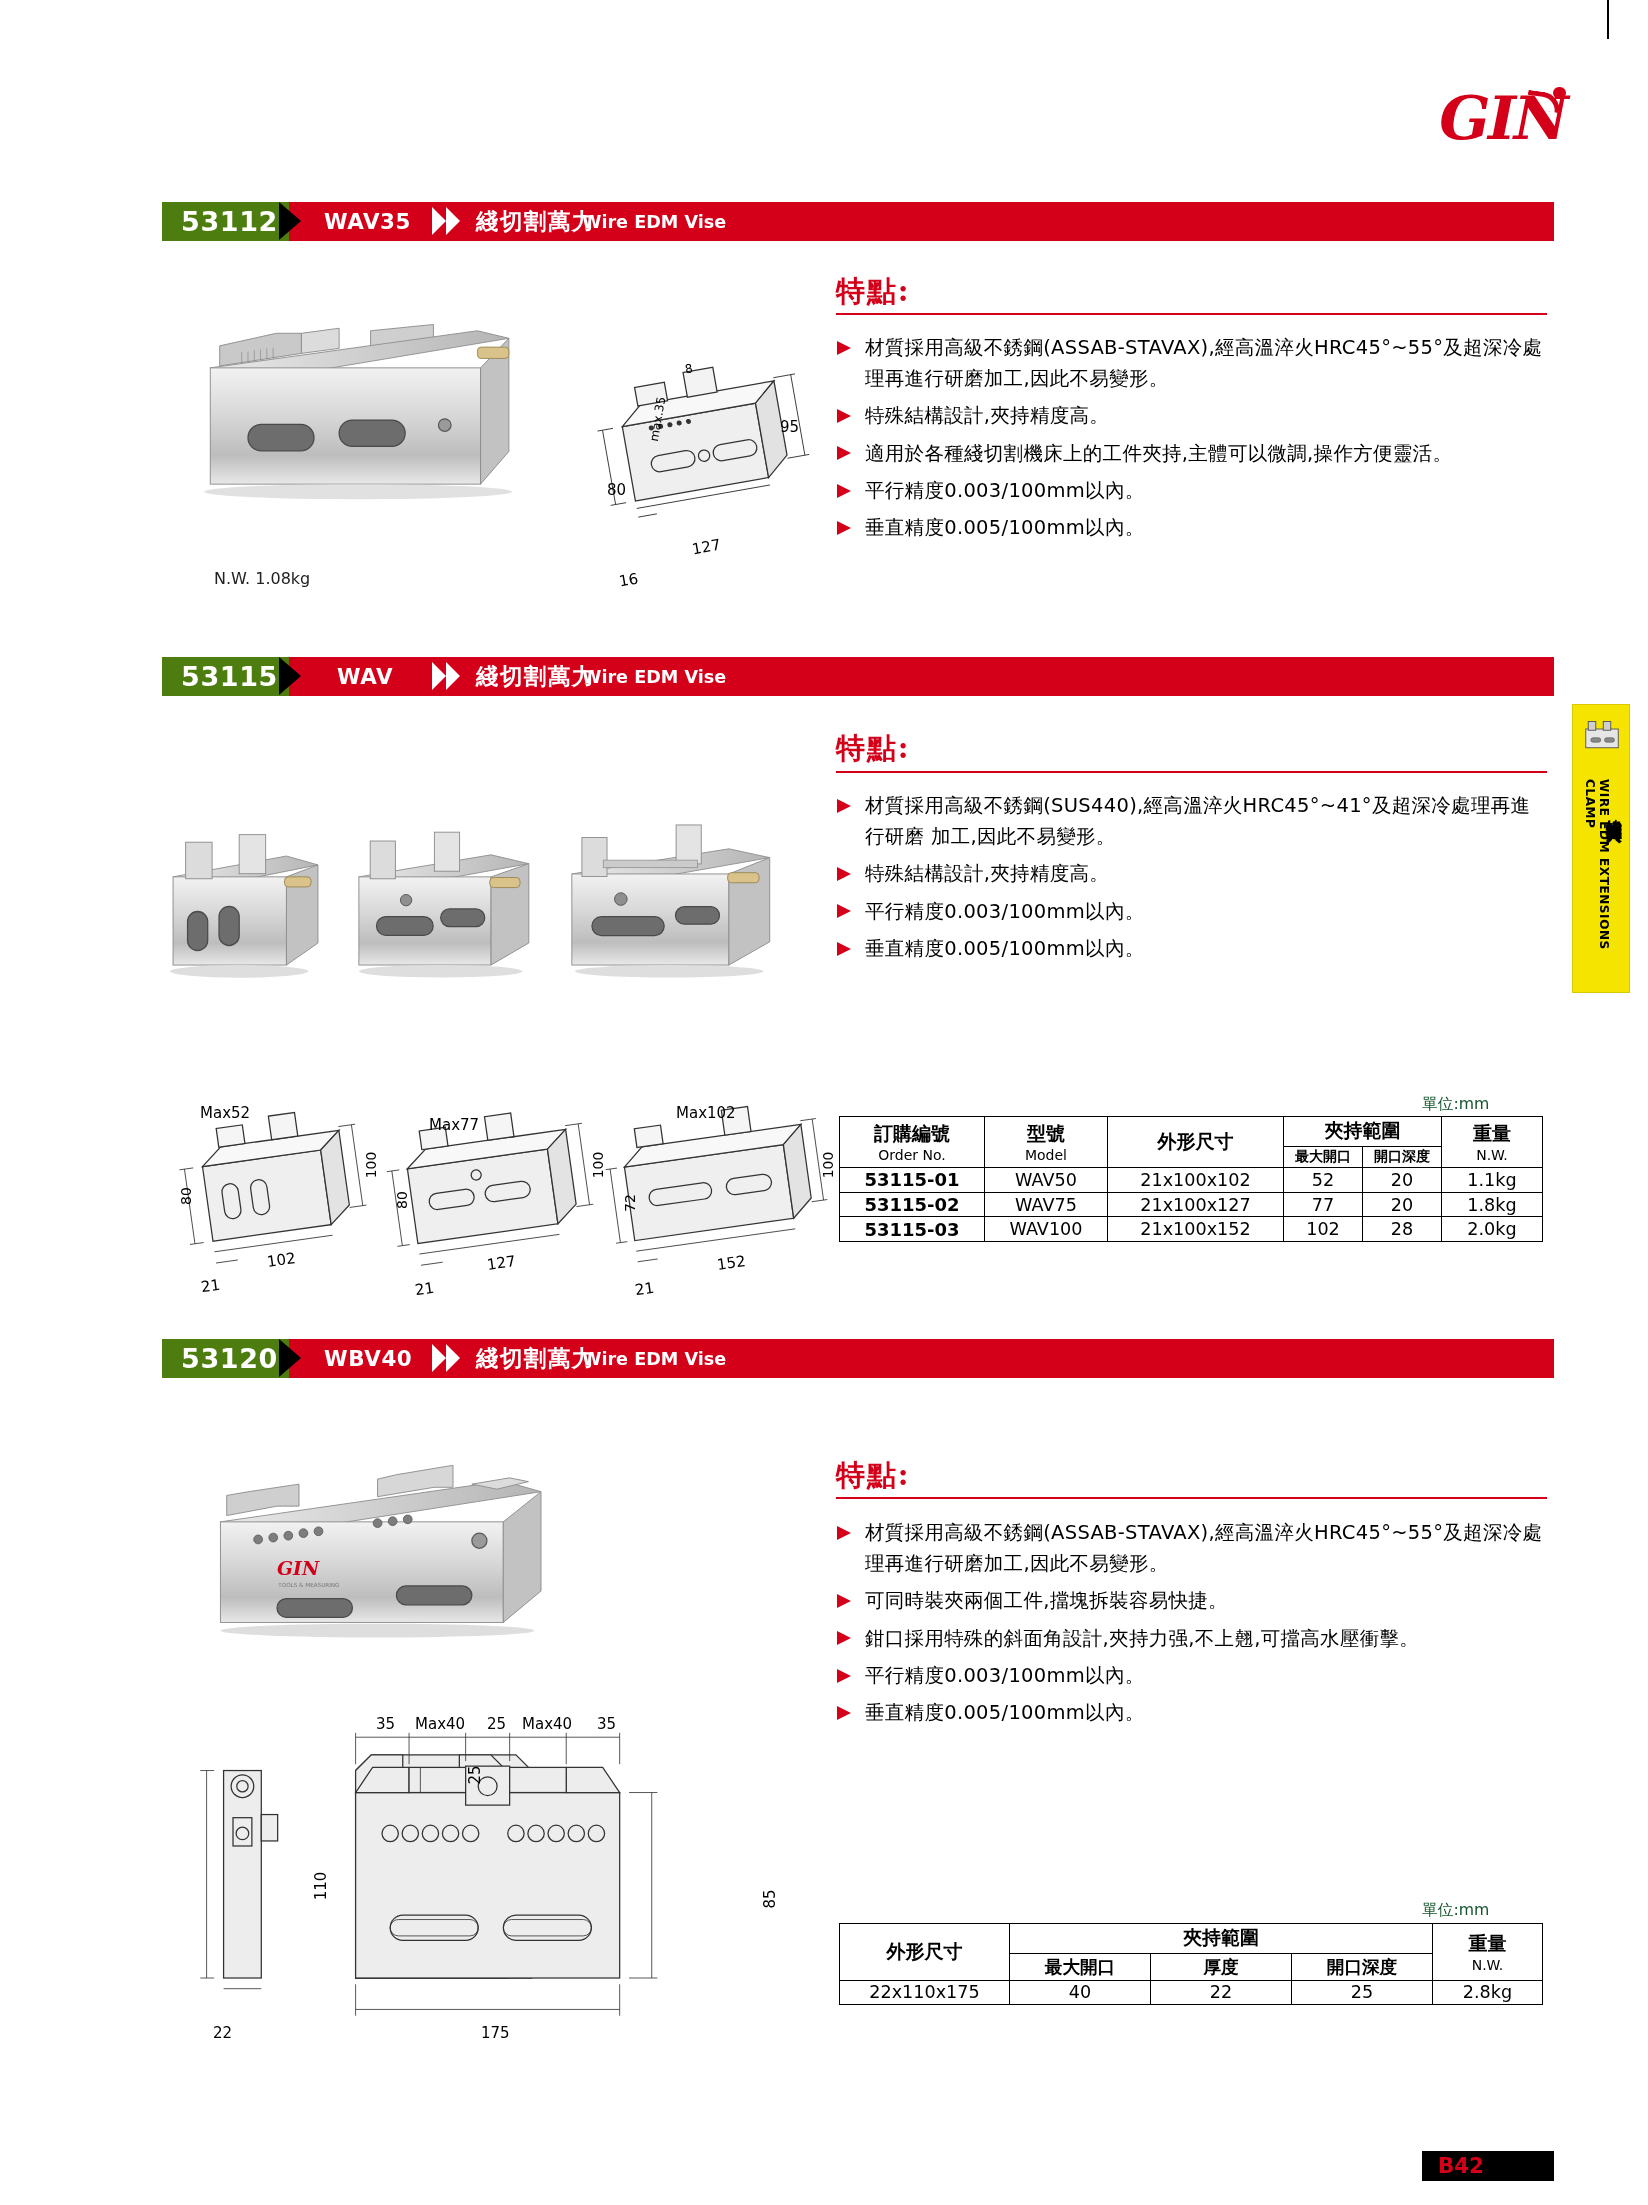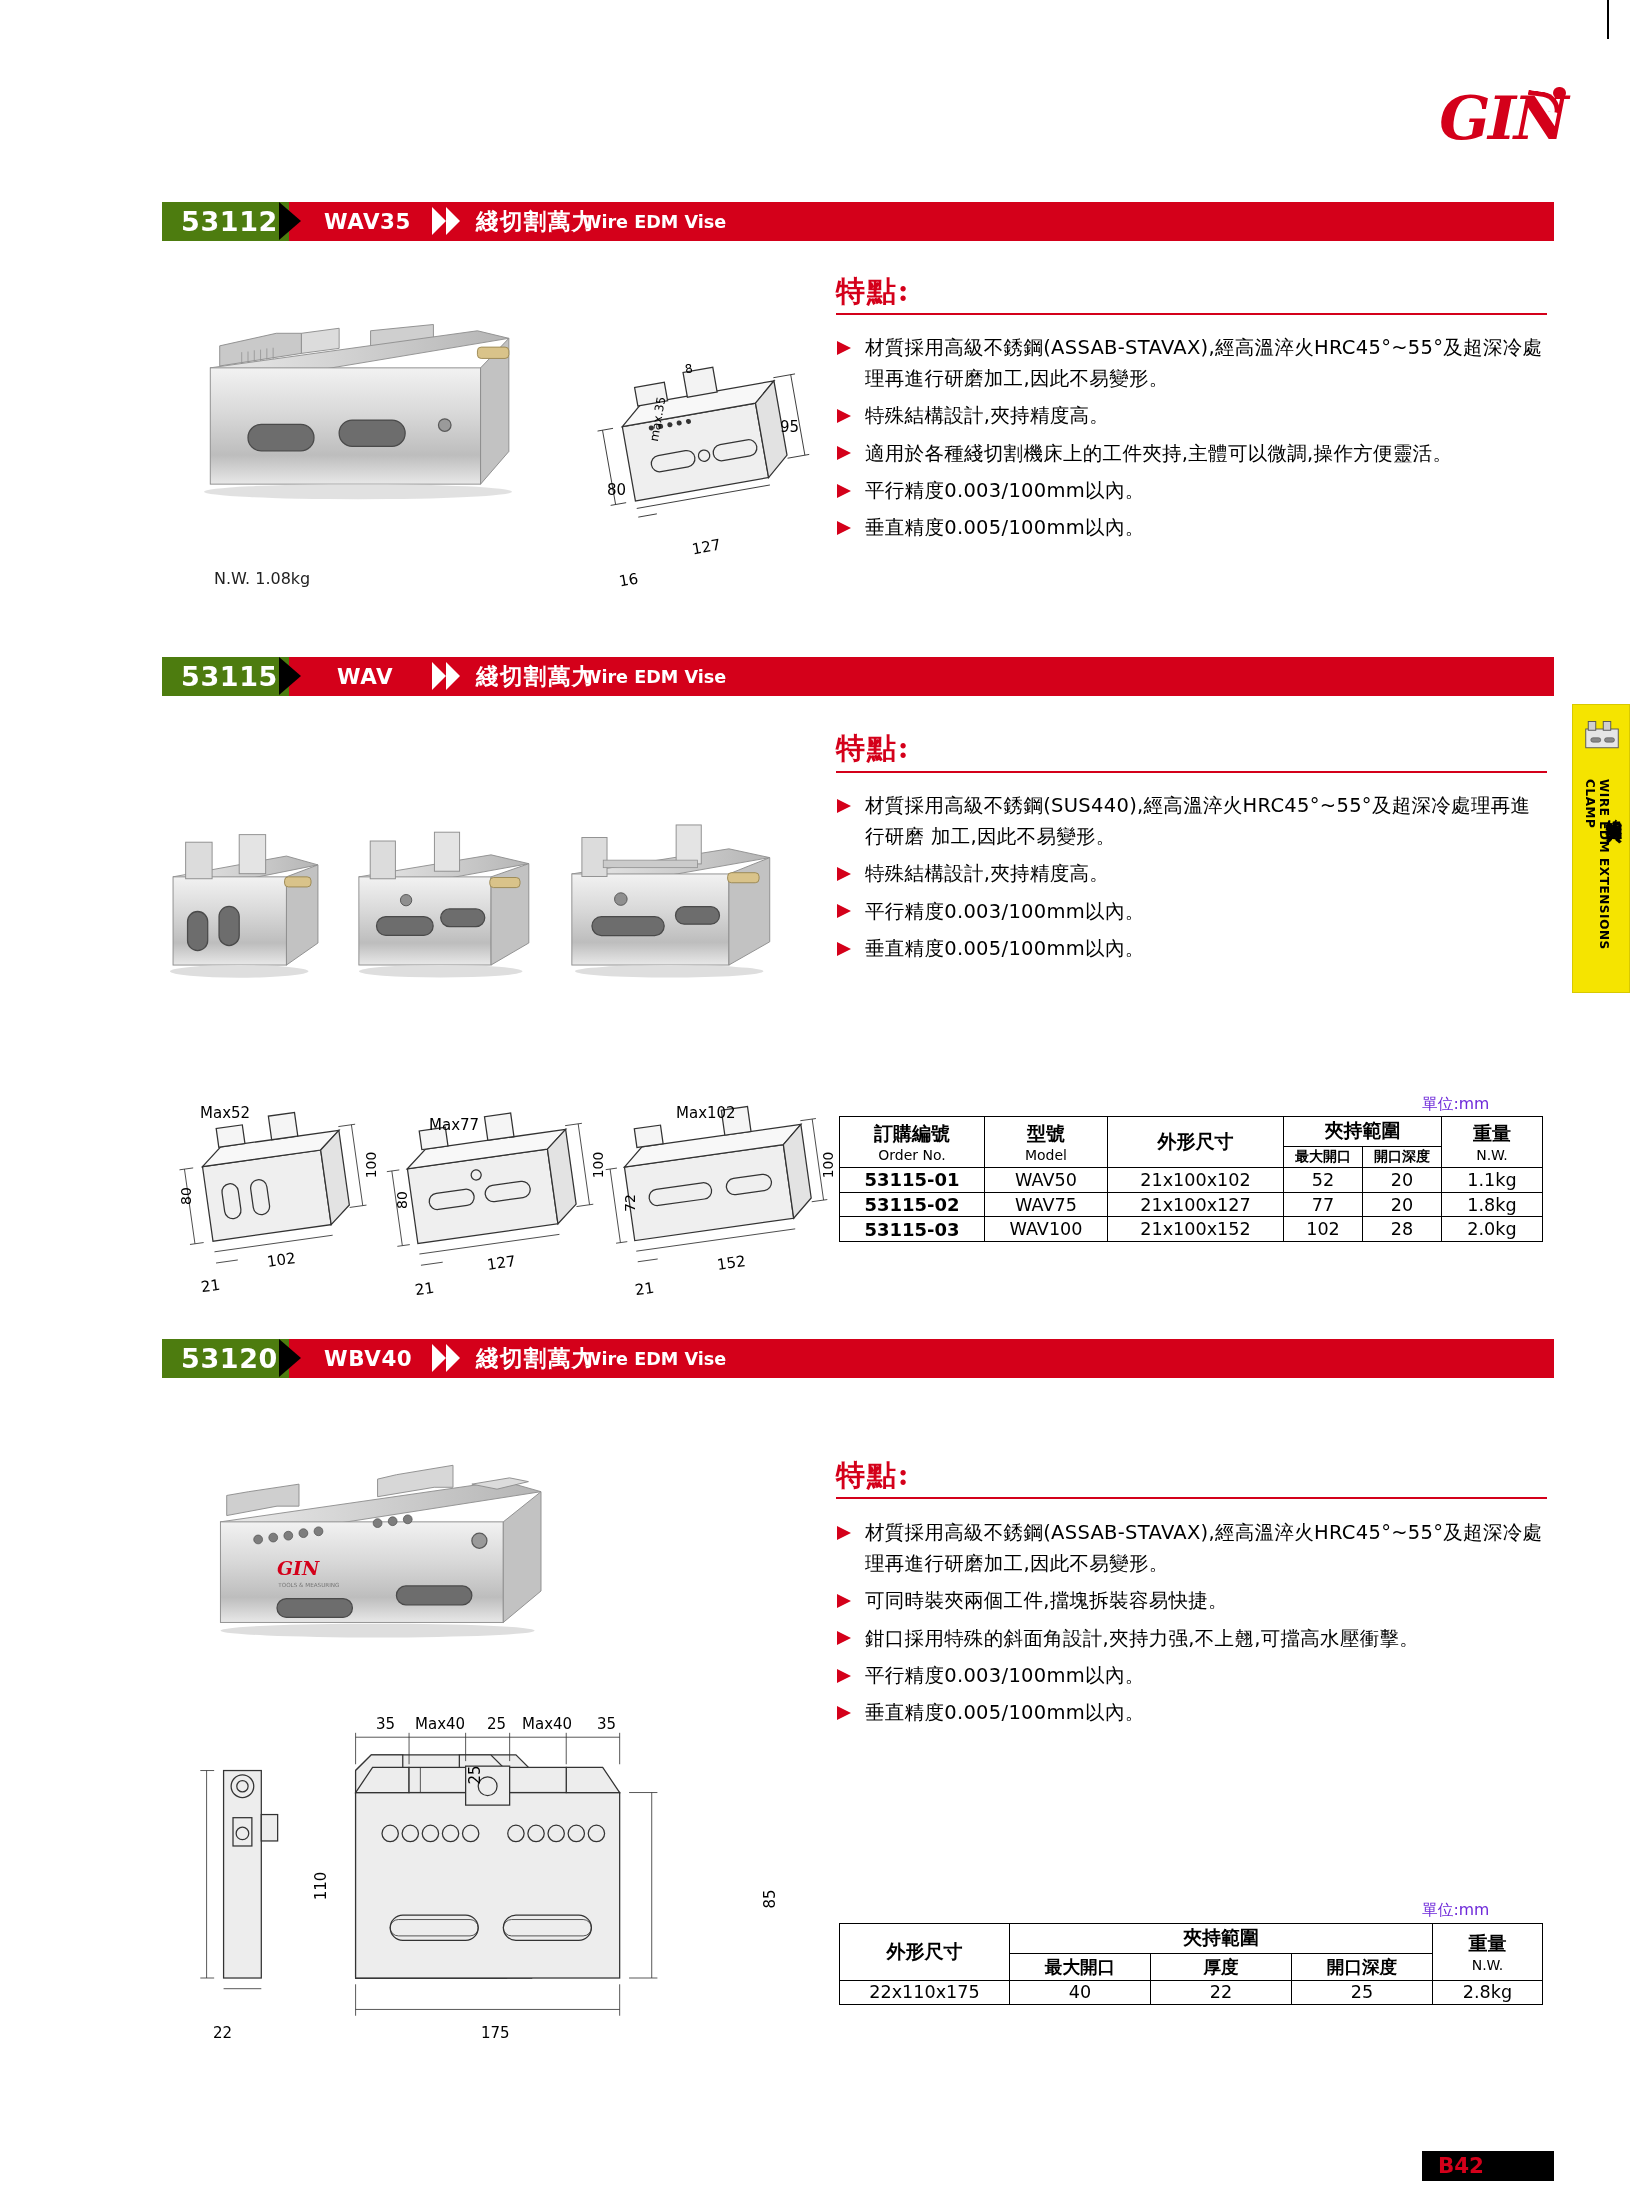--- a/index.html
+++ b/index.html
@@ -160,21 +160,21 @@
   .caption {
     position: absolute;
     font-size: 16px;
     color: #222;
   }
 
   
   .unit-label {
     position: absolute;
     font-size: 15.7px;
-    color: #6d28d9;
+    color: #14532d;
   }
   table.spec {
     position: absolute;
     border-collapse: collapse;
     font-size: 17.6px;
     color: #000;
   }
   table.spec th, table.spec td {
     border: 1.3px solid #000;
     text-align: center;
@@ -362,21 +362,21 @@
     <div class="chev" style="left:270px;"></div>
     <div class="chev" style="left:284px;"></div>
     <div class="cn" style="left:314px;">綫切割萬力</div>
     <div class="en" style="left:420px;">Wire EDM Vise</div>
   </div>
 
   <div class="feat-title" style="left:836px; top:729px;">特點:</div>
   <div class="feat-rule" style="left:836px; top:771px; width:711px;"></div>
 
   <div class="feat-list" style="left:836px; top:790px; width:711px;">
-    <div class="feat-item"><span class="bullet"></span><span>材質採用高級不銹鋼(SUS440),經高溫淬火HRC45°~55°及超深冷處理再進行研磨 加工,因此不易變形。</span></div>
+    <div class="feat-item"><span class="bullet"></span><span>材質採用高級不銹鋼(SUS440),經高溫淬火HRC45°~41°及超深冷處理再進行研磨 加工,因此不易變形。</span></div>
     <div class="feat-item"><span class="bullet"></span><span>特殊結構設計,夾持精度高。</span></div>
     <div class="feat-item"><span class="bullet"></span><span>平行精度0.003/100mm以內。</span></div>
     <div class="feat-item"><span class="bullet"></span><span>垂直精度0.005/100mm以內。</span></div>
   </div>
 
   <svg class="photo" style="left:151px; top:817px;" width="189" height="189" viewBox="0 0 300 300">
     <polygon points="35,95 215,62 265,76 85,112" fill="url(#gradTop)" stroke="#909090" stroke-width="1.5"></polygon>
     <rect x="35" y="95" width="180" height="140" fill="url(#gradMetal)" stroke="#8d8d8d" stroke-width="1.5"></rect>
     <polygon points="215,95 265,76 265,200 215,235" fill="#c2c2c2" stroke="#8d8d8d" stroke-width="1.5"></polygon>
     <rect x="55" y="40" width="42" height="58" fill="#dcdcdc" stroke="#8e8e8e" stroke-width="1.5"></rect>

